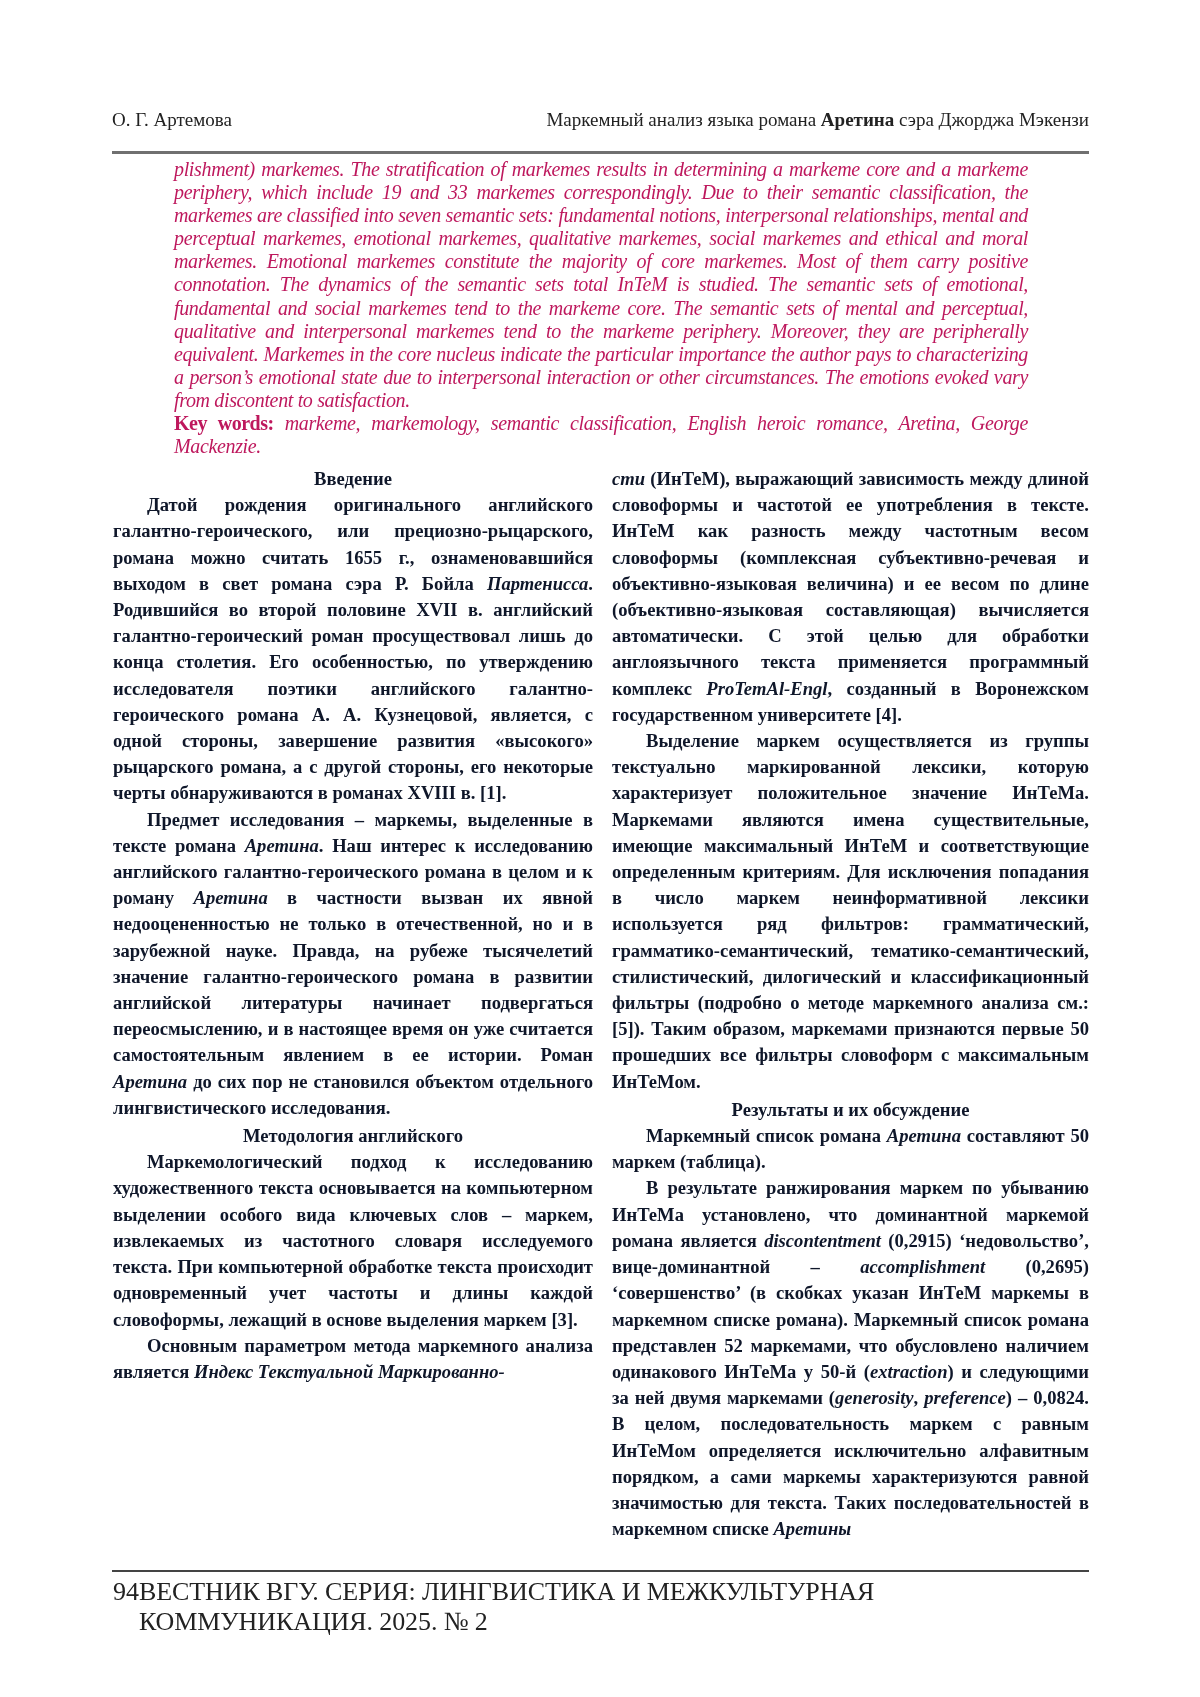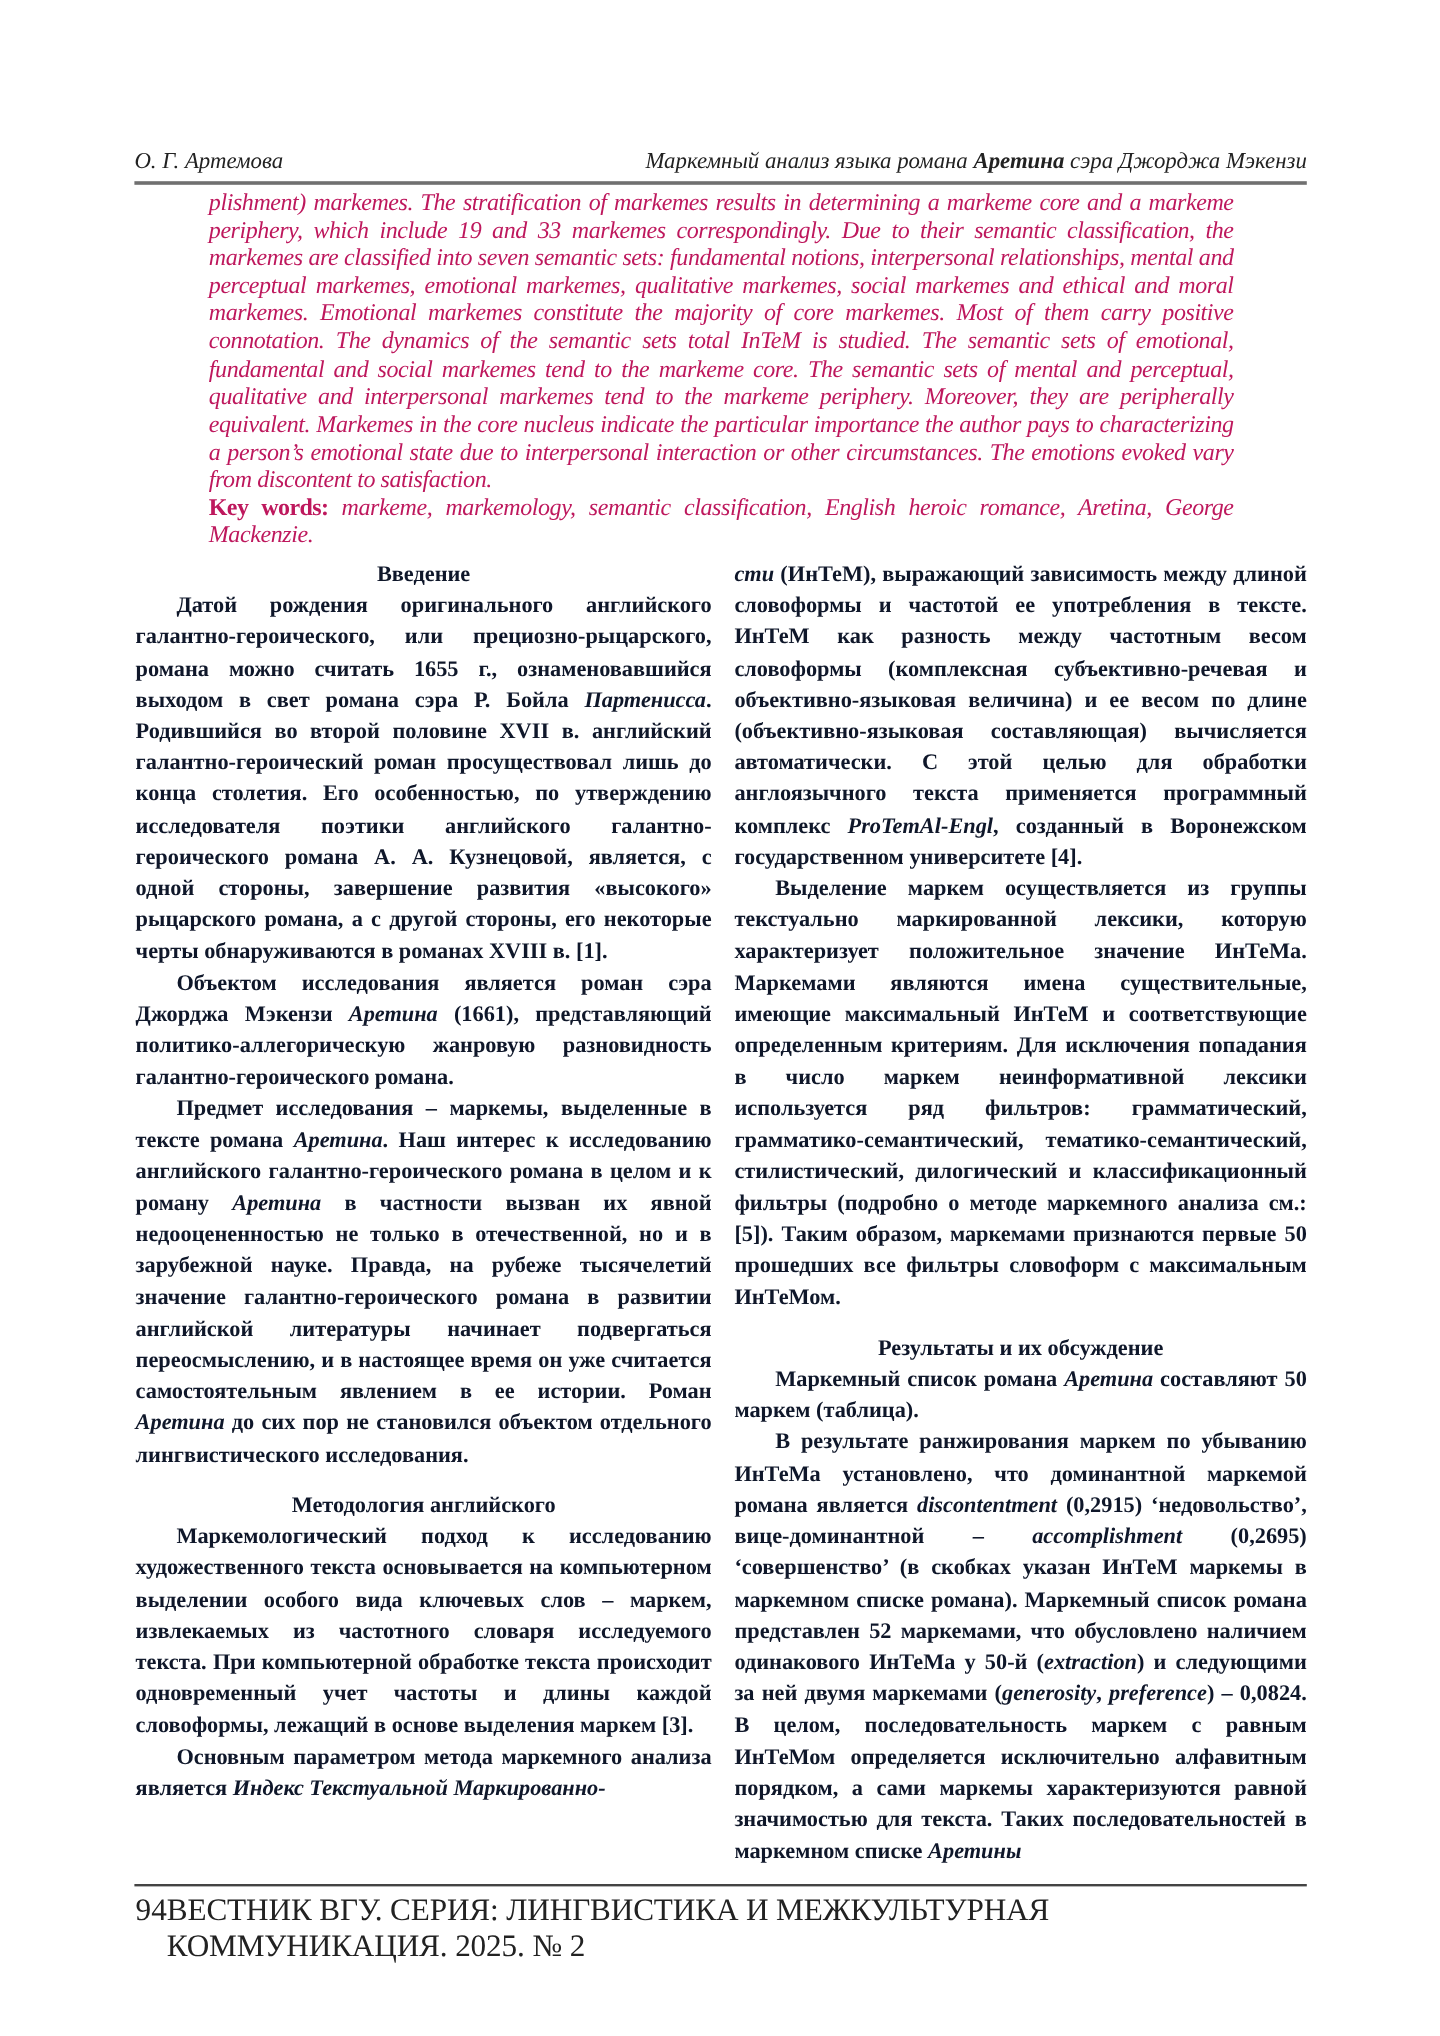--- a/index.html
+++ b/index.html
@@ -1,21 +1,21 @@
 <!DOCTYPE html>
 <html><head>
 <meta charset="utf-8">
 <style>
   html, body { margin: 0; padding: 0; background: #ffffff; }
   body { width: 1200px; height: 1697px; position: relative; overflow: hidden; color: #1e1e1e; }
   .page { position: absolute; left: 0; top: 0; width: 1200px; height: 1697px; }
 
   .running-head {
-    position: absolute; left: 112px; top: 124px; width: 977px; height: 26px;
-    font-family: "Liberation Serif", serif; font-style: italic; font-size: 19px;
+    position: absolute; left: 112px; top: 109px; width: 977px; height: 26px;
+    font-family: "Liberation Serif", serif; font-size: 19px;
     display: flex; justify-content: space-between; align-items: baseline;
     color: #222;
   }
   .running-head b { font-weight: bold; }
   .head-rule {
     position: absolute; left: 112px; top: 151px; width: 977px; height: 3px; background: #707070;
   }
 
   .abstract {
     position: absolute; left: 174px; top: 158px; width: 854px;
@@ -31,21 +31,21 @@
     text-align: justify; color: #0f172a;
   }
   .col-left { left: 113px; }
   .col-right { left: 612px; width: 477px; top: 466px; }
   .col p { margin: 0; text-indent: 34px; hyphens: manual; font-weight: bold; }
   .col p.noindent { text-indent: 0; }
   .col h2 {
     margin: 0; font-size: 18.6px; line-height: 26.2px; font-weight: bold; text-align: center;
     font-family: "Liberation Serif", serif;
   }
-  .col h2.spaced { margin-top: 16px; }
+  .col h2.spaced { margin-top: 2px; }
   .col i { font-style: italic; }
 
   .foot-rule {
     position: absolute; left: 112px; top: 1570px; width: 977px; height: 2px; background: #444;
   }
   .footer {
     position: absolute; left: 113px; top: 1577px; width: 976px;
     font-family: "Liberation Serif", serif; font-size: 26px; color: #222;
     display: flex; justify-content: space-between; align-items: baseline;
   }
@@ -63,21 +63,20 @@
   <div class="head-rule"></div>
 
   <div class="abstract">
     <span>plishment) markemes. The stratification of markemes results in determining a markeme core and a markeme periphery, which include 19 and 33 markemes correspondingly. Due to their semantic classification, the markemes are classified into seven semantic sets: fundamental notions, interpersonal relationships, mental and perceptual markemes, emotional markemes, qualitative markemes, social markemes and ethical and moral markemes. Emotional markemes constitute the majority of core markemes. Most of them carry positive connotation. The dynamics of the semantic sets total InTeM is studied. The semantic sets of emotional, fundamental and social markemes tend to the markeme core. The semantic sets of mental and perceptual, qualitative and interpersonal markemes tend to the markeme periphery. Moreover, they are peripherally equivalent. Markemes in the core nucleus indicate the particular importance the author pays to characterizing a person’s emotional state due to interpersonal interaction or other circumstances. The emotions evoked vary from discontent to satisfaction.</span><br>
     <span class="kw-label">Key words:</span><span> markeme, markemology, semantic classification, English heroic romance, Aretina, George Mackenzie.</span>
   </div>
 
   <div class="col col-left">
     <h2>Введение</h2>
     <p><span>Датой рождения оригинального английского галантно-героического, или прециозно-рыцарского, романа можно считать 1655 г., ознаменовавшийся выходом в свет романа сэра Р. Бойла </span><i>Партенисса</i><span>. Родившийся во второй половине XVII в. английский галантно-героический роман просуществовал лишь до конца столетия. Его особенностью, по утверждению исследователя поэтики английского галантно-героического романа А. А. Кузнецовой, является, с одной стороны, завершение развития «высокого» рыцарского романа, а с другой стороны, его некоторые черты обнаруживаются в романах XVIII в. [1].</span></p>
-    <p><span>Объектом исследования является роман сэра Джорджа Мэкензи </span><i>Аретина</i><span> (1661), представляющий политико-аллегорическую жанровую разновидность галантно-героического романа.</span></p>
     <p><span>Предмет исследования – маркемы, выделенные в тексте романа </span><i>Аретина</i><span>. Наш интерес к исследованию английского галантно-героического романа в целом и к роману </span><i>Аретина</i><span> в частности вызван их явной недооцененностью не только в отечественной, но и в зарубежной науке. Правда, на рубеже тысячелетий значение галантно-героического романа в развитии английской литературы начинает подвергаться переосмыслению, и в настоящее время он уже считается самостоятельным явлением в ее истории. Роман </span><i>Аретина</i><span> до сих пор не становился объектом отдельного лингвистического исследования.</span></p>
     <h2 class="spaced">Методология английского</h2>
     <p>Маркемологический подход к исследованию художественного текста основывается на компьютерном выделении особого вида ключевых слов – маркем, извлекаемых из частотного словаря исследуемого текста. При компьютерной обработке текста происходит одновременный учет частоты и длины каждой словоформы, лежащий в основе выделения маркем [3].</p>
     <p><span>Основным параметром метода маркемного анализа является </span><i>Индекс Текстуальной Маркированно-</i></p>
   </div>
 
   <div class="col col-right">
     <p class="noindent"><i>сти</i><span> (ИнТеМ), выражающий зависимость между длиной словоформы и частотой ее употребления в тексте. ИнТеМ как разность между частотным весом словоформы (комплексная субъективно-речевая и объективно-языковая величина) и ее весом по длине (объективно-языковая составляющая) вычисляется автоматически. С этой целью для обработки англоязычного текста применяется программный комплекс </span><i>ProTemAl-Engl</i><span>, созданный в Воронежском государственном университете [4].</span></p>
     <p>Выделение маркем осуществляется из группы текстуально маркированной лексики, которую характеризует положительное значение ИнТеМа. Маркемами являются имена существительные, имеющие максимальный ИнТеМ и соответствующие определенным критериям. Для исключения попадания в число маркем неинформативной лексики используется ряд фильтров: грамматический, грамматико-семантический, тематико-семантический, стилистический, дилогический и классификационный фильтры (подробно о методе маркемного анализа см.: [5]). Таким образом, маркемами признаются первые 50 прошедших все фильтры словоформ с максимальным ИнТеМом.</p>
     <h2 class="spaced">Результаты и их обсуждение</h2>

